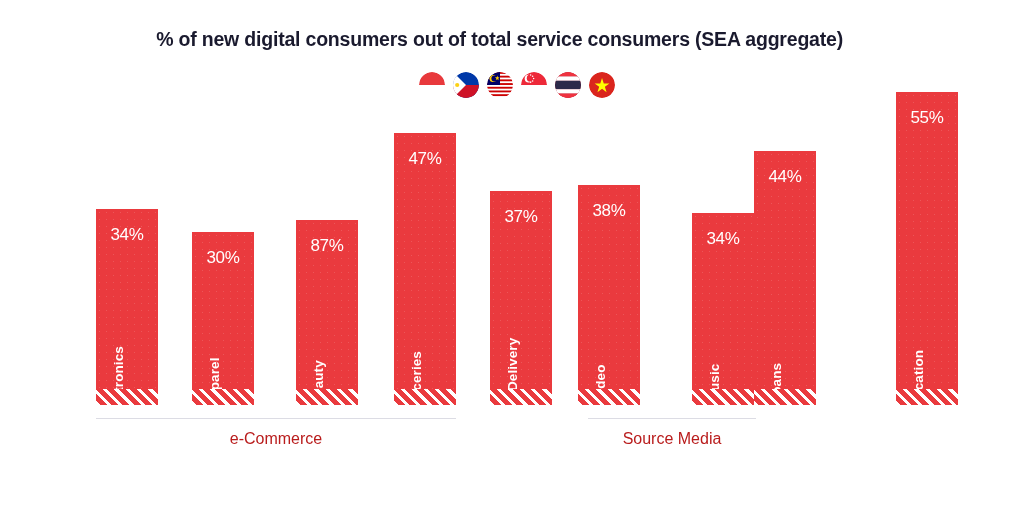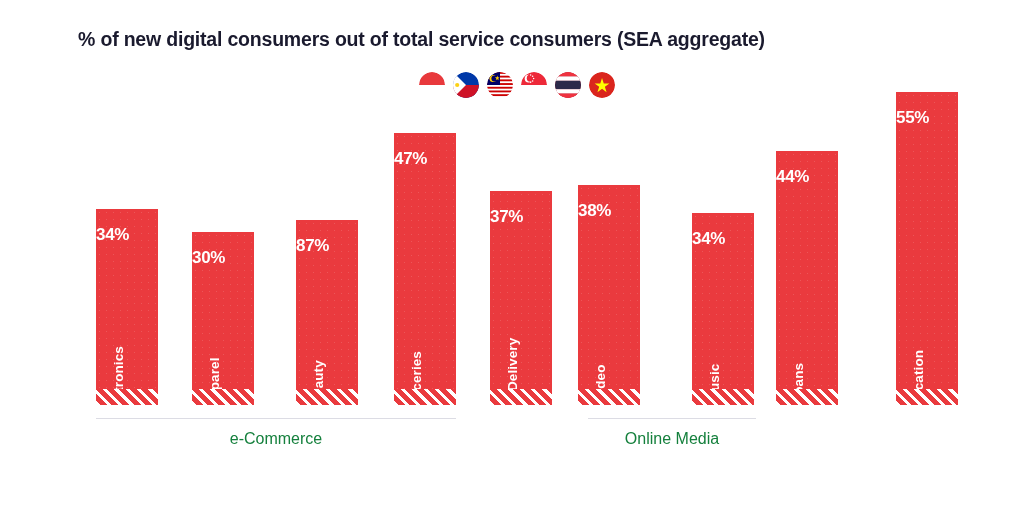--- a/index.html
+++ b/index.html
@@ -20,21 +20,21 @@
     position: absolute;
     inset: 0;
   }
 
   
   .chart-title {
     position: absolute;
     top: 28px;
     left: 0;
     width: 843px;
-    text-align: center;
+    text-align: right;
     font-size: 19.5px;
     font-weight: bold;
     color: #1a1a2e;
     letter-spacing: -0.2px;
     white-space: nowrap;
   }
 
   
   .flags-row {
     position: absolute;
@@ -90,24 +90,25 @@
     background-image: repeating-linear-gradient(
       45deg,
       #ffffff 0px, #ffffff 3px,
       #ea3a3e 3px, #ea3a3e 8px
     );
   }
   .bar-value {
     position: absolute;
     left: 0;
     width: 100%;
+    text-align: center;
     top: 16px;
     color: #ffffff;
     font-size: 17px;
-    font-weight: bold;
+    font-weight: normal;
     letter-spacing: -0.3px;
   }
   
   .bar-label-wrap {
     position: absolute;
     left: 50%;
     bottom: 22px;
     height: 18px;
     transform: translateX(-50%) rotate(-90deg);
     transform-origin: bottom center;
@@ -126,21 +127,21 @@
     position: absolute;
     top: 418px;
     height: 1px;
     background: #dcdce4;
   }
   .group-label {
     position: absolute;
     top: 430px;
     text-align: center;
     font-size: 16px;
-    color: #15803d;
+    color: #b91c1c;
     white-space: nowrap;
   }
 
   
   .source-note {
     position: absolute;
     top: 470px;
     left: 0;
     width: 1033px;
     text-align: center;
@@ -275,34 +276,34 @@
       <div class="bar-label-wrap">Video</div>
       <div class="bar-hatch"></div>
     </div>
 
     <div class="bar" style="left:692px; height:192px;">
       <div class="bar-value">34%</div>
       <div class="bar-label-wrap">Music</div>
       <div class="bar-hatch"></div>
     </div>
 
-    <div class="bar" style="left:776px; height:254px;padding-left:13px;">
+    <div class="bar" style="left:754px; height:254px;padding-left:13px;">
       <div class="bar-value">44%</div>
       <div class="bar-label-wrap">Loans</div>
       <div class="bar-hatch"></div>
     </div>
 
     <div class="bar" style="left:896px; height:313px;">
       <div class="bar-value">55%</div>
       <div class="bar-label-wrap">Education</div>
       <div class="bar-hatch"></div>
     </div>
 
     <div class="group-rule" style="left:96px; width:360px;"></div>
     <div class="group-label" style="left:96px; width:360px;">e-Commerce</div>
 
     <div class="group-rule" style="left:588px; width:168px;"></div>
-    <div class="group-label" style="left:588px; width:168px;">Online Media</div>
+    <div class="group-label" style="left:588px; width:168px;">Source Media</div>
 
   </div>
 
 
 </div>
 
 </body></html>

